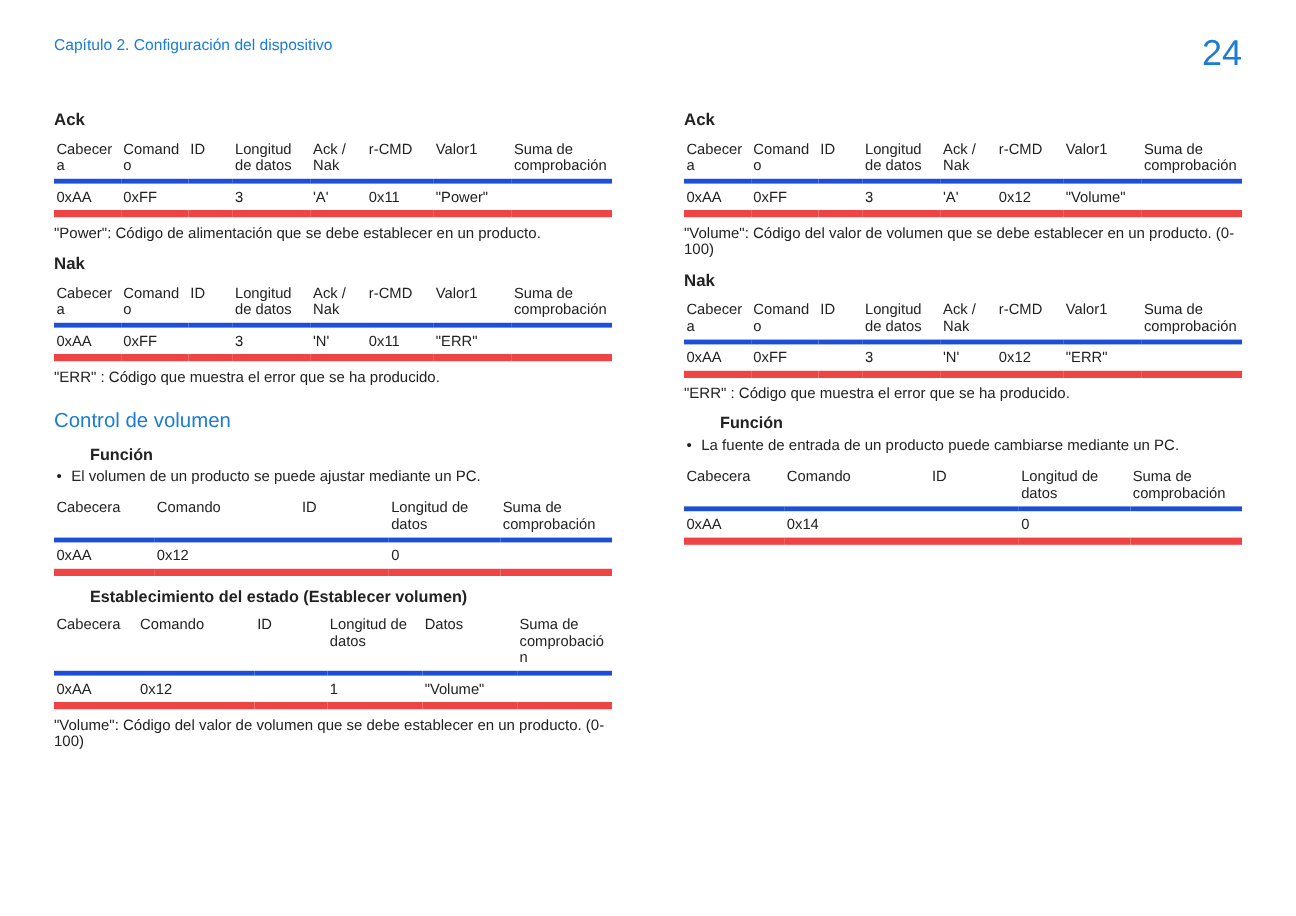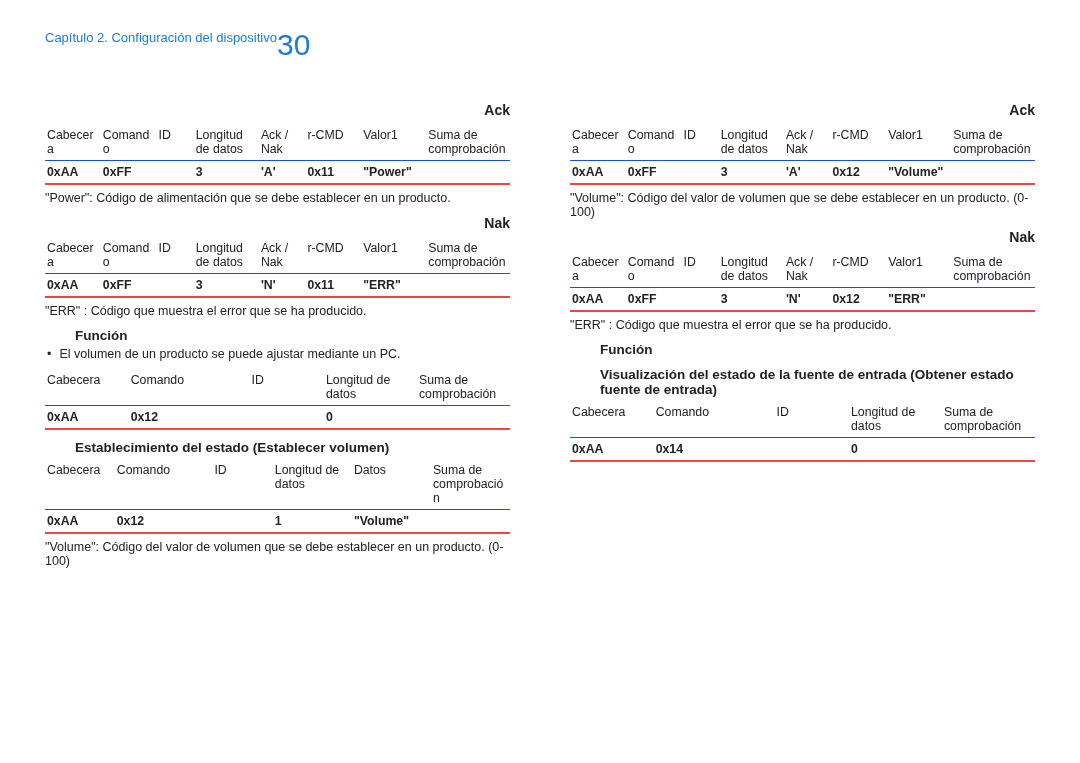--- a/index.html
+++ b/index.html
@@ -11,22 +11,23 @@
     background: #fff;
     font-family: "Segoe UI", "Helvetica Neue", Arial, sans-serif;
     color: #222;
     font-size: 12.5px;
   }
   .page {
     padding: 30px 45px 30px 45px;
   }
   .header-row {
     display: flex;
+    justify-content: space-between;
     align-items: flex-start;
-    margin-bottom: 36px;
+    margin-bottom: 25px;
   }
   .chapter {
     color: #1b7cd3;
     font-size: 13px;
     font-weight: 500;
   }
   .pagenum {
     color: #1b7cd3;
     font-size: 30px;
     font-weight: 400;
@@ -37,21 +38,20 @@
     gap: 60px;
   }
   .col {
     flex: 1;
     min-width: 0;
   }
   .h-sub {
     font-weight: 700;
     font-size: 14px;
     margin: 6px 0 6px 0;
-    text-align: right;
   }
   .h-blue {
     color: #1b7cd3;
     font-size: 17px;
     font-weight: 500;
     margin: 20px 0 4px 0;
   }
   .h-black-bold {
     font-weight: 700;
     font-size: 13.5px;
@@ -78,25 +78,24 @@
   }
   th, td {
     text-align: left;
     padding: 4px 4px 4px 2px;
     font-weight: 400;
     vertical-align: top;
     font-size: 12.3px;
     word-break: break-word;
   }
   thead th {
-    border-bottom: 1px solid #1d4ed8;
+    border-bottom: 4px solid #1d4ed8;
   }
   tbody td {
-    border-bottom: 2px solid #ef4444;
-    font-weight: bold;
+    border-bottom: 6px solid #ef4444;
   }
   .t7 th:nth-child(1), .t7 td:nth-child(1){ width: 12%; }
   .t7 th:nth-child(2), .t7 td:nth-child(2){ width: 12%; }
   .t7 th:nth-child(3), .t7 td:nth-child(3){ width: 8%; }
   .t7 th:nth-child(4), .t7 td:nth-child(4){ width: 14%; }
   .t7 th:nth-child(5), .t7 td:nth-child(5){ width: 10%; margin-left: 31px; }
   .t7 th:nth-child(6), .t7 td:nth-child(6){ width: 12%; }
   .t7 th:nth-child(7), .t7 td:nth-child(7){ width: 14%; }
   .t7 th:nth-child(8), .t7 td:nth-child(8){ width: 18%; }
   .t5 th:nth-child(1), .t5 td:nth-child(1){ width: 18%; }
@@ -110,21 +109,21 @@
   .t6 th:nth-child(4), .t6 td:nth-child(4){ width: 17%; }
   .t6 th:nth-child(5), .t6 td:nth-child(5){ width: 17%; margin-top: 45px; }
   .t6 th:nth-child(6), .t6 td:nth-child(6){ width: 17%; }
 </style>
 </head>
 <body>
 
 <div class="page">
   <div class="header-row">
     <div class="chapter">Capítulo 2. Configuración del dispositivo</div>
-    <div class="pagenum">30</div>
+    <div class="pagenum">24</div>
   </div>
 
   <div class="columns">
 
     <div class="col">
 
       <div class="h-sub">Ack</div>
       <table class="t7">
         <thead>
             <tr>
@@ -175,20 +174,21 @@
           <td>3</td>
           <td>'N'</td>
           <td>0x11</td>
           <td>"ERR"</td>
           <td></td>
         </tr>
           </tbody>
       </table>
       <div class="note">"ERR" : Código que muestra el error que se ha producido.</div>
 
+      <div class="h-blue">Control de volumen</div>
       <div class="h-black-bold">Función</div>
       <div class="bullet">
           <span>El volumen de un producto se puede ajustar mediante un PC.</span>
         </div>
 
       <table class="t5">
         <thead>
             <tr>
           <th>Cabecera</th>
           <th>Comando</th>
@@ -289,22 +289,24 @@
           <td>'N'</td>
           <td>0x12</td>
           <td>"ERR"</td>
           <td></td>
         </tr>
           </tbody>
       </table>
       <div class="note">"ERR" : Código que muestra el error que se ha producido.</div>
 
       <div class="h-black-bold">Función</div>
-
-      <div class="h-black-bold">Visualización del estado de la fuente de entrada (Obtener estado fuente de entrada)</div>
+      <div class="bullet">
+          <span>La fuente de entrada de un producto puede cambiarse mediante un PC.</span>
+        </div>
+
       <table class="t5">
         <thead>
             <tr>
           <th>Cabecera</th>
           <th>Comando</th>
           <th>ID</th>
           <th>Longitud de datos</th>
           <th>Suma de comprobación</th>
         </tr>
           </thead>

